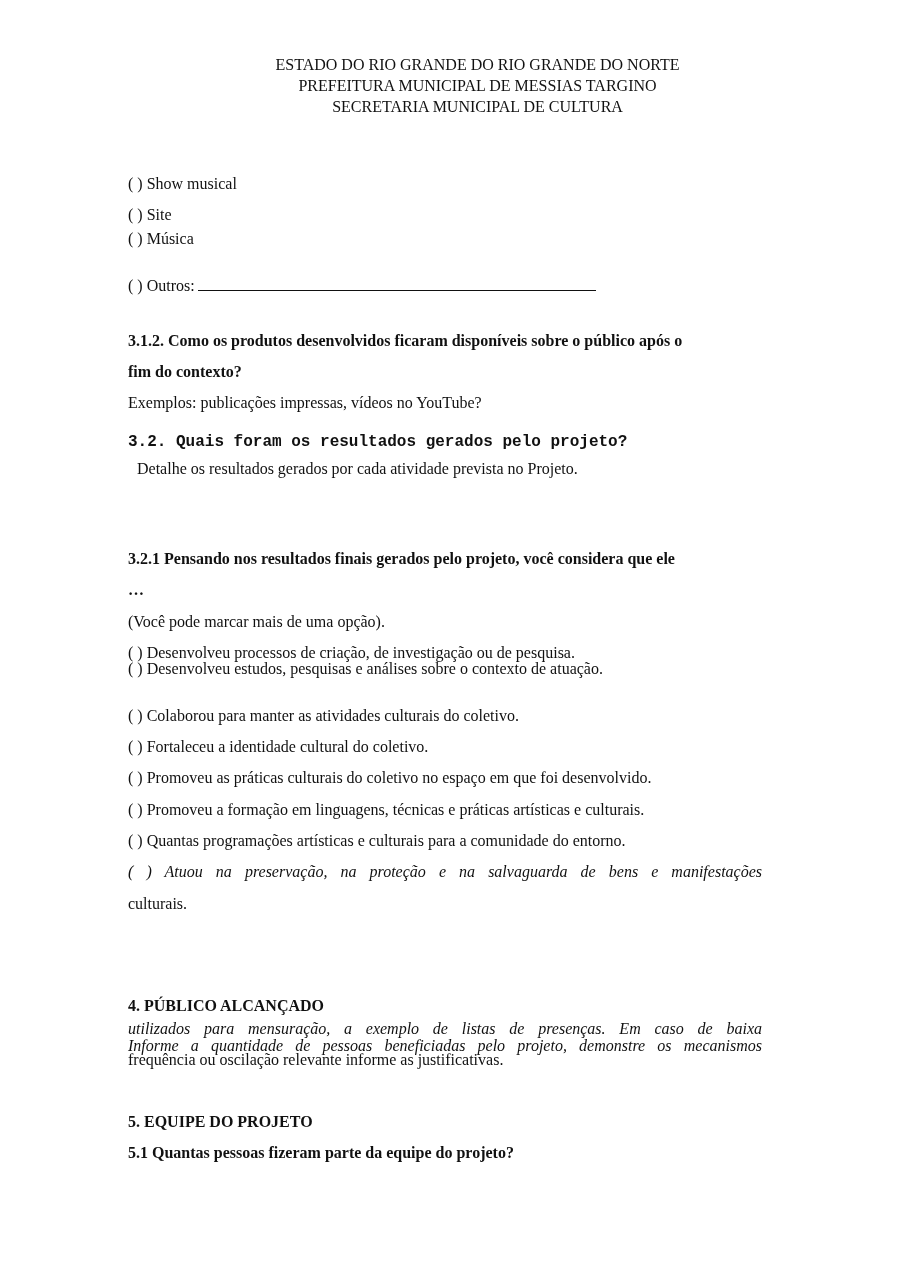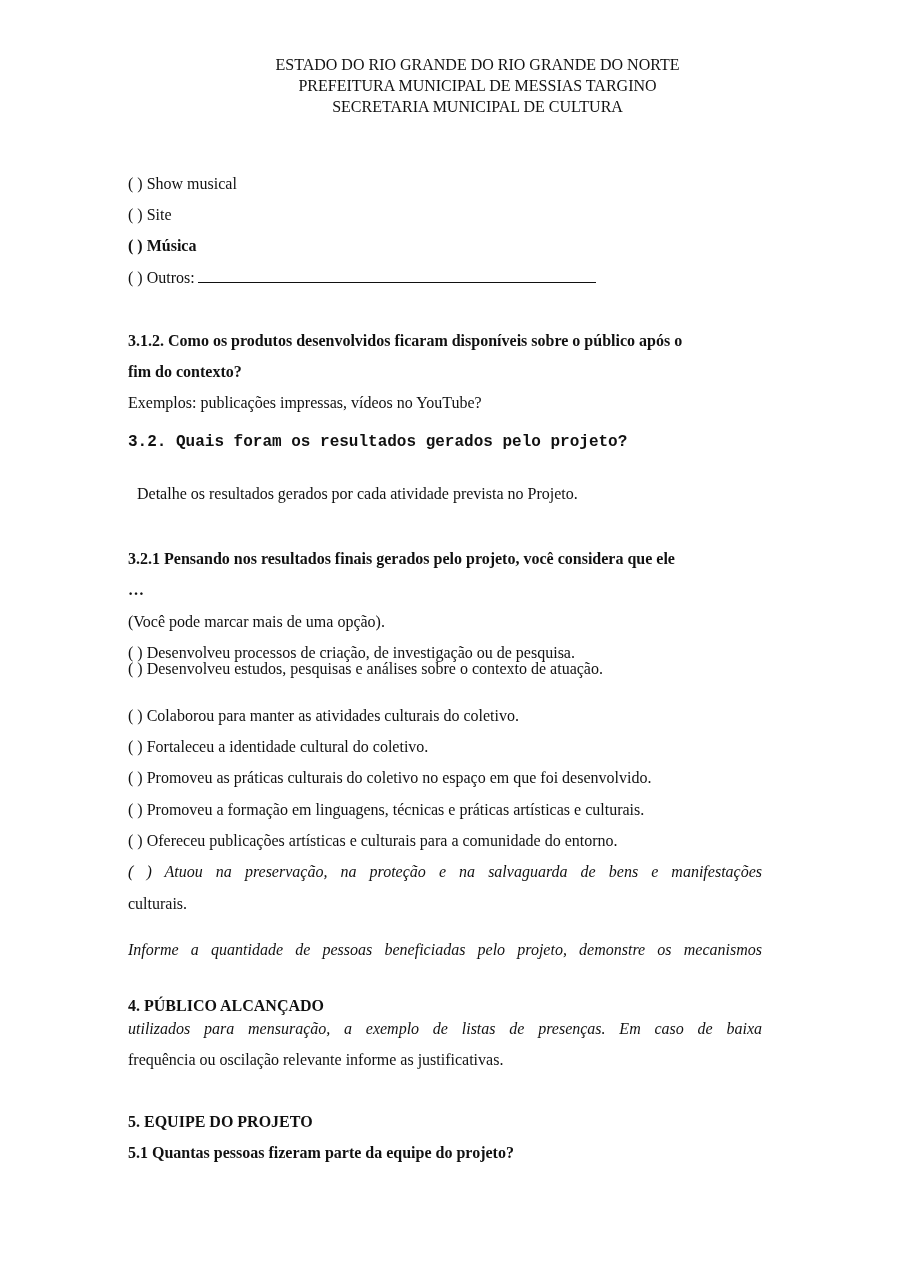--- a/index.html
+++ b/index.html
@@ -31,35 +31,35 @@
 <div class="content" style="top:0;">
 
   <div class="line" style="top:174px;">
     <span class="cb">( )</span>
     <span>Show musical</span>
   </div>
   <div class="line" style="top:205px;">
     <span class="cb">( )</span>
     <span>Site</span>
   </div>
-  <div class="line" style="top:236px;font-weight:bold;">
+  <div class="line" style="top:229px;">
     <span class="cb">( )</span>
     <span>Música</span>
   </div>
-  <div class="line" style="top:268px;">
+  <div class="line" style="top:276px;">
     <span class="cb">( )</span>
     <span>Outros:</span><span class="blank"></span>
   </div>
 
   <div class="line bold" style="top:331px;">3.1.2. Como os produtos desenvolvidos ficaram disponíveis sobre o público após o</div>
   <div class="line bold" style="top:362px;">fim do contexto?</div>
   <div class="line" style="top:393px;text-align:center;">Exemplos: publicações impressas, vídeos no YouTube?</div>
 
   <div class="line bold" style="top:432px;font-family:Liberation Mono, monospace;">3.2. Quais foram os resultados gerados pelo projeto?</div>
-  <div class="line" style="top:484px; left:9px;">Detalhe os resultados gerados por cada atividade prevista no Projeto.</div>
+  <div class="line" style="top:459px; left:9px;">Detalhe os resultados gerados por cada atividade prevista no Projeto.</div>
 
   <div class="line bold" style="top:549px;">3.2.1 Pensando nos resultados finais gerados pelo projeto, você considera que ele</div>
   <div class="line bold" style="top:580px;">…</div>
   <div class="line" style="top:612px;">(Você pode marcar mais de uma opção).</div>
 
   <div class="line" style="top:643px;">
     <span class="cb">( )</span>
     <span>Desenvolveu processos de criação, de investigação ou de pesquisa.</span>
   </div>
   <div class="line" style="top:659px;">
@@ -77,28 +77,28 @@
   <div class="line" style="top:768px;">
     <span class="cb">( )</span>
     <span>Promoveu as práticas culturais do coletivo no espaço em que foi desenvolvido.</span>
   </div>
   <div class="line" style="top:800px;">
     <span class="cb">( )</span>
     <span>Promoveu a formação em linguagens, técnicas e práticas artísticas e culturais.</span>
   </div>
   <div class="line" style="top:831px;">
     <span class="cb">( )</span>
-    <span>Ofereceu publicações artísticas e culturais para a comunidade do entorno.</span>
+    <span>Quantas programações artísticas e culturais para a comunidade do entorno.</span>
   </div>
   <div class="line justify" style="top:862px;">
     <span class="cb">( )</span>
     <span>Atuou na preservação, na proteção e na salvaguarda de bens e manifestações</span>
   </div>
   <div class="line" style="top:894px;">culturais.</div>
 
   <div class="line bold" style="top:956px;margin-top:40px;">4. PÚBLICO ALCANÇADO</div>
-  <div class="line justify" style="top:940px;">Informe a quantidade de pessoas beneficiadas pelo projeto, demonstre os mecanismos</div>
+  <div class="line justify" style="top:1036px;">Informe a quantidade de pessoas beneficiadas pelo projeto, demonstre os mecanismos</div>
   <div class="line justify" style="top:1019px;">utilizados para mensuração, a exemplo de listas de presenças. Em caso de baixa</div>
   <div class="line" style="top:1050px;">frequência ou oscilação relevante informe as justificativas.</div>
 
   <div class="line bold" style="top:1112px;">5. EQUIPE DO PROJETO</div>
   <div class="line bold" style="top:1143px;">5.1 Quantas pessoas fizeram parte da equipe do projeto?</div>
 </div>
 
 </body></html>

